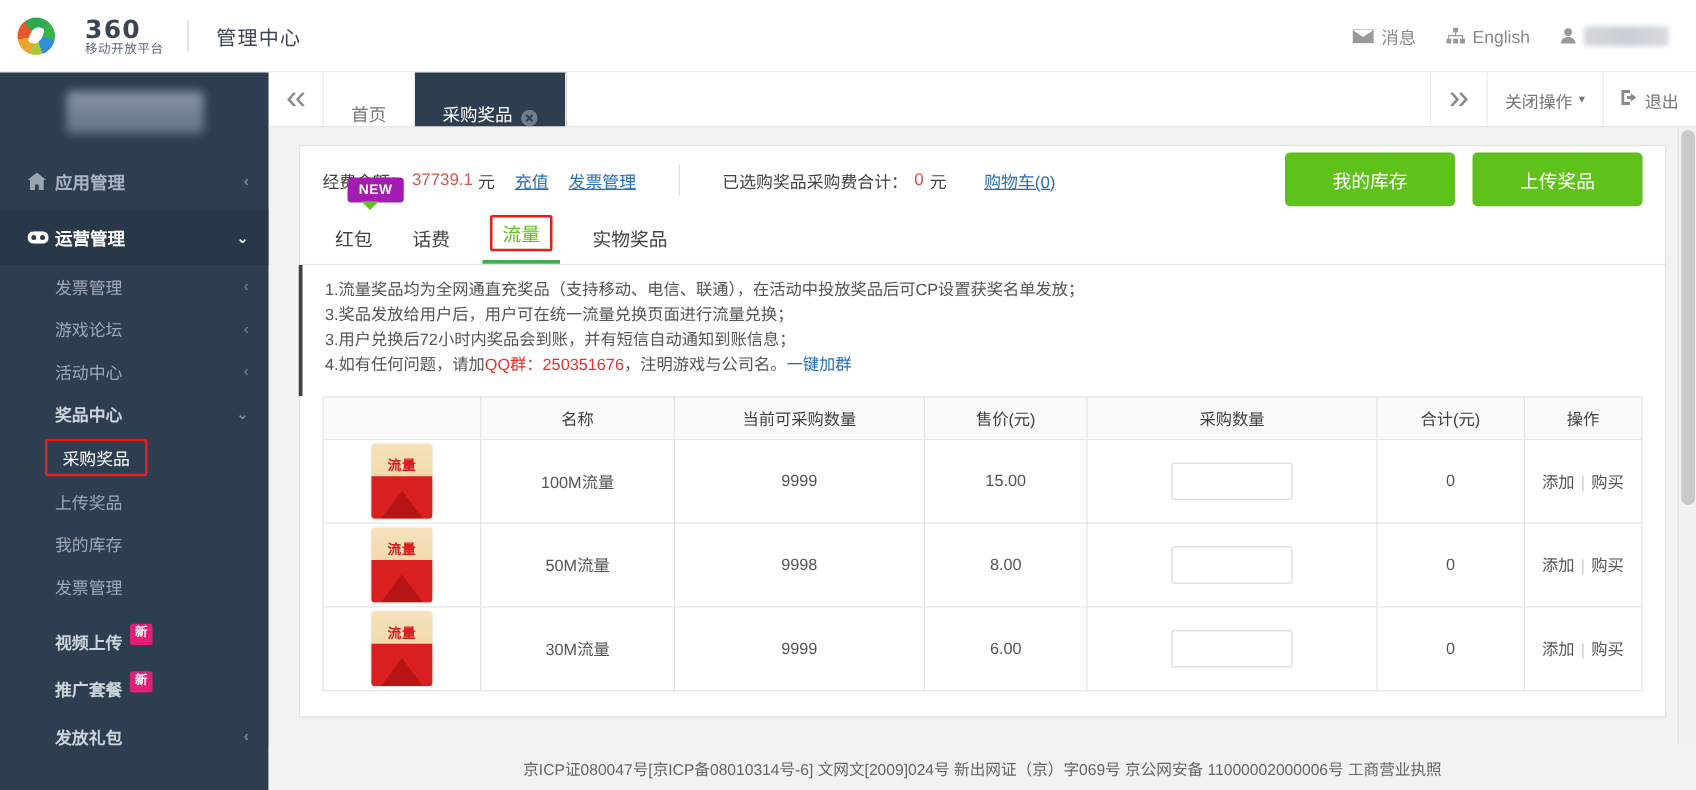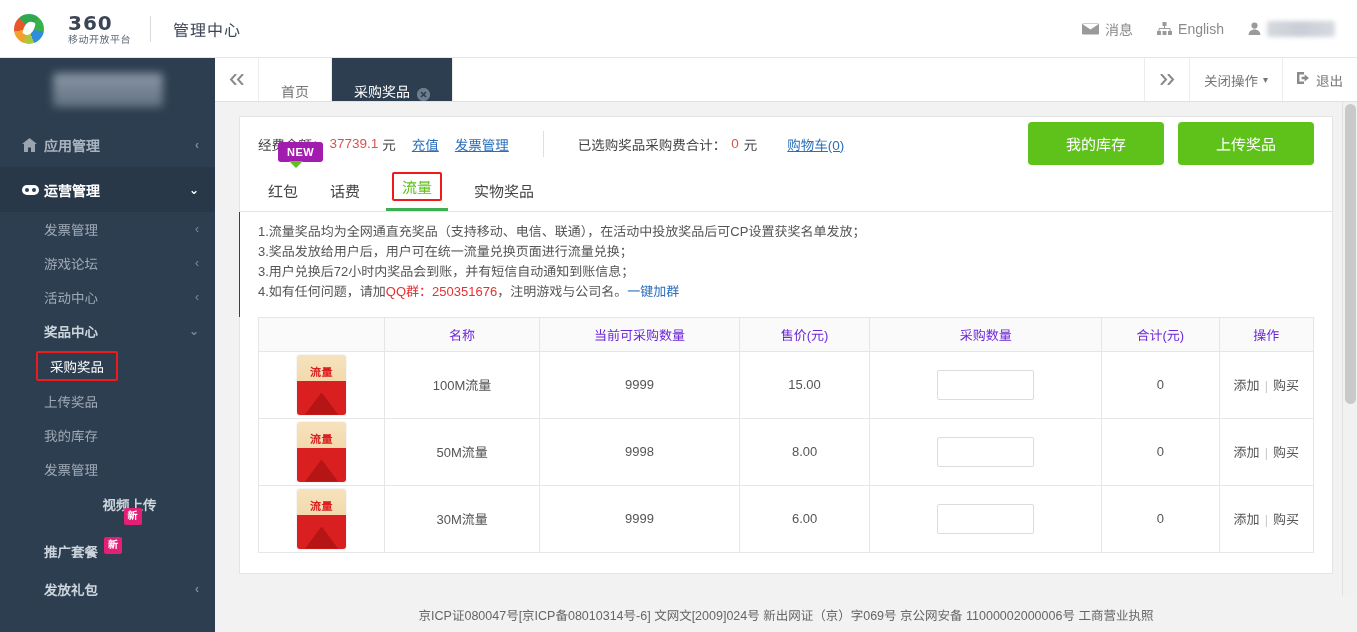--- a/index.html
+++ b/index.html
@@ -173,35 +173,35 @@
     padding:4px 9px; border-radius:3px; letter-spacing:.5px;text-align:center;
   }
   .new-bubble::after {
     content:""; position:absolute; left:11px; bottom:-6px;
     border-left:7px solid transparent; border-right:7px solid transparent;
     border-top:7px solid #5ec21a;
   }
 
   .notes {
     background:#fff; padding:10px 18px 14px;
-    border-left:1px solid #404040; border-right:1px solid #e4e4e4;
+    border-left:3px solid #404040; border-right:1px solid #e4e4e4;
     font-size:13px; color:#555; line-height:1.55;
   }
   .notes .qq { color:#e83030; }
   .notes .join { color:#2a6fba; text-decoration:none; cursor:pointer; }
 
   .table-wrap {
     background:#fff; padding:0 18px 20px;
     border-left:1px solid #e4e4e4; border-right:1px solid #e4e4e4;
     border-bottom:1px solid #e4e4e4;
   }
   table { width:100%; border-collapse:collapse; font-size:13px; }
   thead th {
     background:#fafafa; border:1px solid #e6e6e6; font-weight:normal;
-    color:#6d28d9; height:34px; text-align:center;
+    color:#404040; height:34px; text-align:center;
   }
   tbody td {
     border:1px solid #e6e6e6; height:67px; text-align:center; color:#555;
   }
   .col-img { width:128px; }
   .col-name { width:158px; }
   .col-stock { width:204px; }
   .col-price { width:133px; }
   .col-qty { width:235px; }
   .col-total { width:120px; }
@@ -353,21 +353,21 @@
     </div>
     <div class="side-sub">
       <span>我的库存</span>
     </div>
     <div class="side-sub">
       <span>发票管理</span>
     </div>
 
     <div class="side-gap"></div>
 
-    <div class="side-sub bold" style="height:38px;flex-direction:column;">
+    <div class="side-sub bold" style="height:38px;">
       <span>视频上传</span>
       <span class="badge-new">新</span>
     </div>
     <div class="side-sub bold" style="height:38px;">
       <span>推广套餐</span>
       <span class="badge-new">新</span>
     </div>
     <div class="side-sub bold" style="height:38px;">
       <span>发放礼包</span>
       <span class="chev">‹</span>

